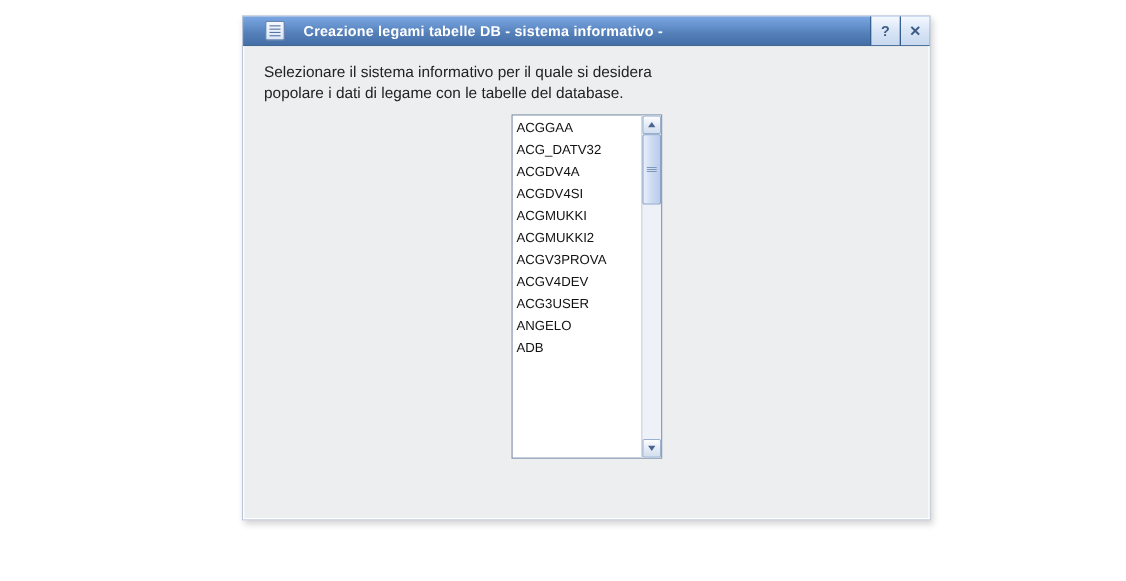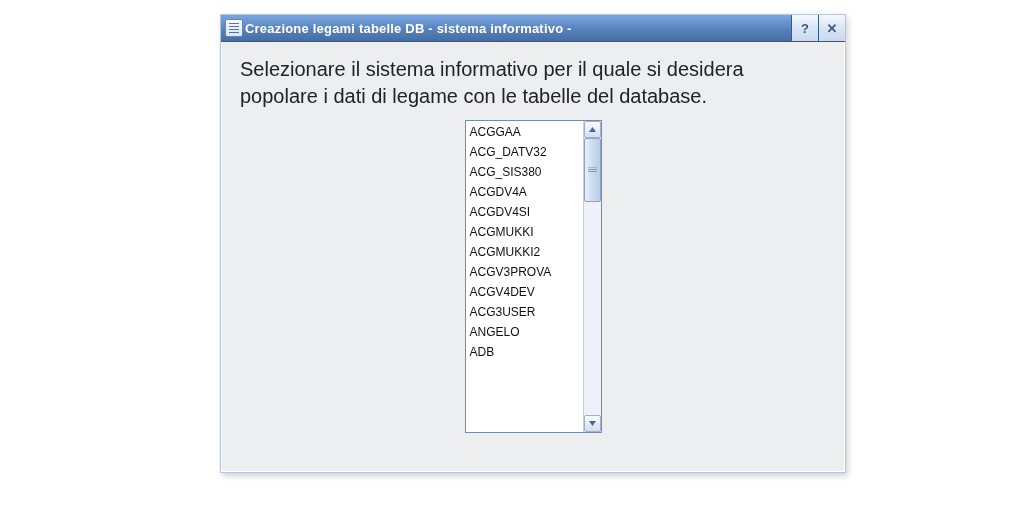--- a/index.html
+++ b/index.html
@@ -28,22 +28,22 @@
   .titlebar {
     display: flex;
     align-items: stretch;
     height: 26px;
     background: linear-gradient(to bottom, #7aa7e4 0%, #547fb8 60%, #436ea6 100%);
     border-bottom: 1px solid #315a8a;
   }
   .tb-left {
     display: flex;
     align-items: center;
-    gap: 2px;
-    padding-left: 4px;
+    gap: 17px;
+    padding-left: 20px;
     flex: 1;
     min-width: 0;
     text-align: center;
   }
   .tb-icon {
     width: 18px;
     height: 18px;
     background: linear-gradient(to bottom,#f6f9ff,#dae6f7);
     border: 1px solid #6b86ad;
     border-radius: 2px;
@@ -86,21 +86,21 @@
   .body {
     padding: 14px 18px 20px 18px;
     background: #edeeef;
     border: 1px solid #ffffff;
     border-top: none;
     box-sizing: border-box;
     height: 430px;
   }
   .instr {
     color: #222;
-    font-size: 20px;
+    font-size: 14px;
     line-height: 1.35;
     margin: 0 0 10px 0;
   }
 
   
   .list-wrapper {
     display: flex;
     justify-content: center;
   }
   .listbox {
@@ -190,21 +190,20 @@
     <p class="instr">
       <span>Selezionare il sistema informativo per il quale si desidera</span><br>
       <span>popolare i dati di legame con le tabelle del database.</span>
     </p>
 
     <div class="list-wrapper">
       <div class="listbox">
         <div class="list-items">
           <div>ACGGAA</div>
           <div>ACG_DATV32</div>
-          <div>ACG_SIS380</div>
           <div>ACGDV4A</div>
           <div>ACGDV4SI</div>
           <div>ACGMUKKI</div>
           <div>ACGMUKKI2</div>
           <div>ACGV3PROVA</div>
           <div>ACGV4DEV</div>
           <div>ACG3USER</div>
           <div>ANGELO</div>
           <div>ADB</div>
         </div>

